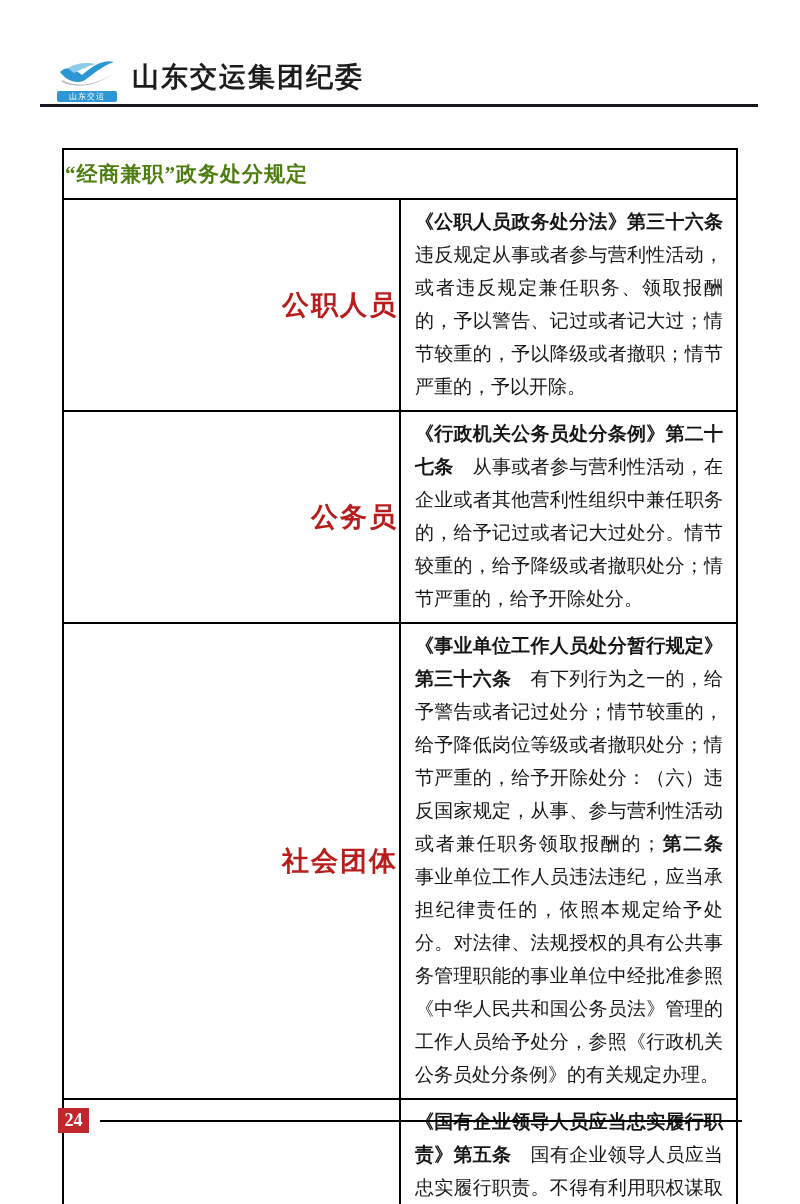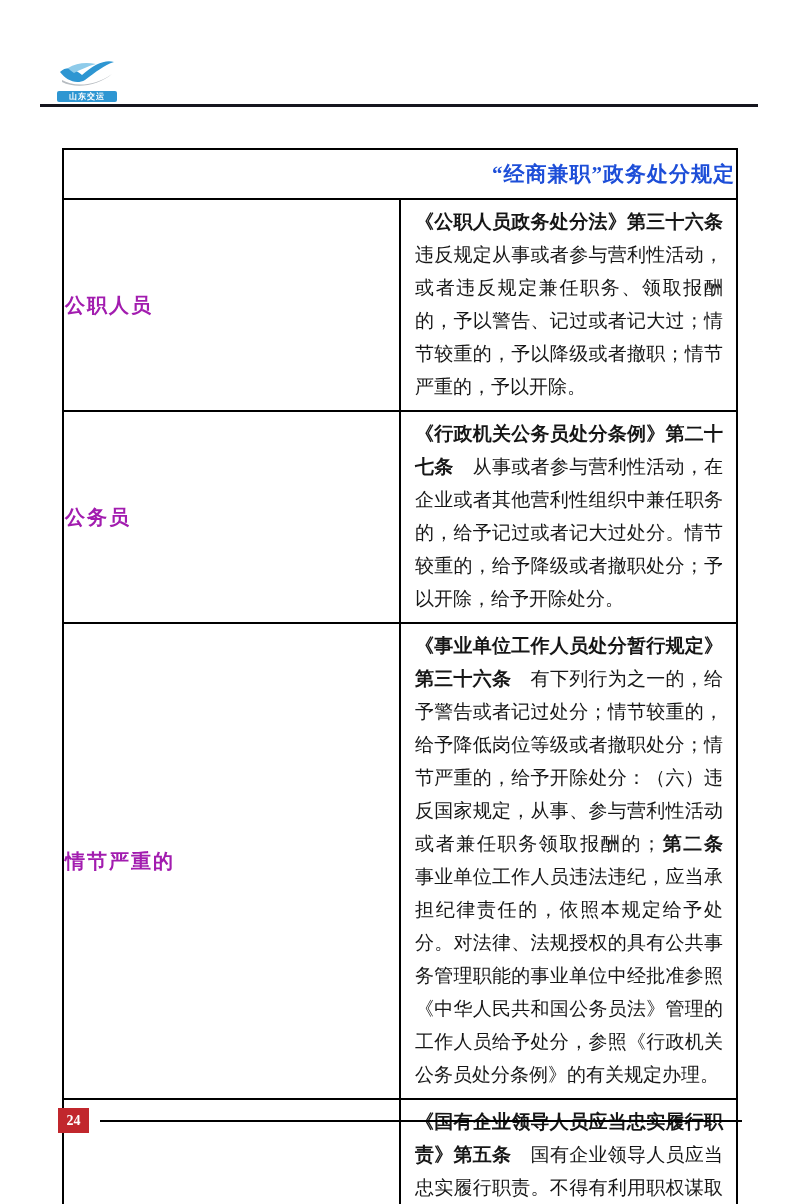--- a/index.html
+++ b/index.html
@@ -29,21 +29,21 @@
     display: flex; flex-direction: column; align-items: center;
     width: 66px;
   }
   .logo svg { display: block; }
   .logo-label {
     margin-top: 1px;
     background: var(--logo-blue, #2e96d2);
     color: #ffffff;
     font-family: "Liberation Sans", "DejaVu Sans", sans-serif;
     font-size: 8px;
-    font-weight: bold;
+    font-weight: normal;
     line-height: 11px;
     padding: 0 12px;
     border-radius: 2px;
     letter-spacing: 1px;
     white-space: nowrap;
   }
   .org-title {
     font-family: "Liberation Sans", "DejaVu Sans", sans-serif;
     font-weight: bold;
     font-size: 27px;
@@ -63,36 +63,36 @@
     left: 62px; top: 148px;
     width: 676px;
     border-collapse: collapse;
     table-layout: fixed;
   }
   .doc-table td, .doc-table th {
     border: 2px solid var(--border-black, #000000);
   }
   .table-title-cell {
     height: 46px;
-    text-align: right;
+    text-align: left;
     vertical-align: middle;
     font-weight: bold;
     font-size: 21px;
     letter-spacing: 1px;
-    color: #1d4ed8;
+    color: #4d7c0f;
   }
   .cat-cell {
     width: 181px;
-    text-align: left;
+    text-align: right;
     vertical-align: middle;
     font-family: "Liberation Sans", "DejaVu Sans", sans-serif;
     font-weight: bold;
-    font-size: 20px;
+    font-size: 27px;
     letter-spacing: 2px;
-    color: #a21caf;
+    color: #b91c1c;
   }
   .body-cell {
     padding: 5px 13px 7px 14px;
     font-size: 19px;
     line-height: 33px;
     text-align: justify;
     color: #161616;
   }
   .seg { font-weight: normal; margin-top: 20px; }
   .seg-bold { font-weight: bold; }
@@ -101,21 +101,21 @@
   .footer {
     position: absolute;
     left: 58px; top: 1108px;
     display: flex; align-items: center;
   }
   .page-badge {
     width: 31px; height: 25px;
     background: var(--badge-red, #c1272d);
     color: #ffffff;
     text-align: center;
-    font-size: 14px;
+    font-size: 18px;
     line-height: 25px;
     font-weight: bold;
   }
   .footer-rule {
     width: 642px; height: 2px;
     background: #000;
     margin-left: 11px;
   }
 </style>
 </head>
@@ -128,39 +128,40 @@
       <div class="logo">
         <span>
           <svg width="58" height="32" viewBox="0 0 58 32">
             <path d="M4 22 C14 28 34 30 54 16 C40 28 18 31 4 24 Z" fill="#b7bcc1"></path>
             <path d="M2 14 C10 7 16 11 24 17 C36 6 48 1 56 4 C46 7 38 14 27 22 C18 27 8 22 2 14 Z" fill="#2e96d2"></path>
             <path d="M10 10 C18 5 28 4 38 6 C30 8 22 12 16 15 C13 13 11 11 10 10 Z" fill="#8ecbea"></path>
           </svg>
         </span>
         <span class="logo-label">山东交运</span>
       </div>
+      <div class="org-title">山东交运集团纪委</div>
     </div>
     <div class="header-rule"></div>
   </div>
 
   <table class="doc-table">
     <tbody>
       <tr>
         <td class="table-title-cell" colspan="2">“经商兼职”政务处分规定</td>
       </tr>
     <tr>
           <td class="cat-cell">公职人员</td>
           <td class="body-cell"><span class="seg seg-bold">《公职人员政务处分法》第三十六条　</span><span class="seg">违反规定从事或者参与营利性活动，或者违反规定兼任职务、领取报酬的，予以警告、记过或者记大过；情节较重的，予以降级或者撤职；情节严重的，予以开除。</span></td>
         </tr>
         <tr>
           <td class="cat-cell">公务员</td>
-          <td class="body-cell"><span class="seg seg-bold">《行政机关公务员处分条例》第二十七条　</span><span class="seg">从事或者参与营利性活动，在企业或者其他营利性组织中兼任职务的，给予记过或者记大过处分。情节较重的，给予降级或者撤职处分；予以开除，给予开除处分。</span></td>
+          <td class="body-cell"><span class="seg seg-bold">《行政机关公务员处分条例》第二十七条　</span><span class="seg">从事或者参与营利性活动，在企业或者其他营利性组织中兼任职务的，给予记过或者记大过处分。情节较重的，给予降级或者撤职处分；情节严重的，给予开除处分。</span></td>
         </tr>
         <tr>
-          <td class="cat-cell">情节严重的</td>
+          <td class="cat-cell">社会团体</td>
           <td class="body-cell"><span class="seg seg-bold">《事业单位工作人员处分暂行规定》第三十六条　</span><span class="seg">有下列行为之一的，给予警告或者记过处分；情节较重的，给予降低岗位等级或者撤职处分；情节严重的，给予开除处分：（六）违反国家规定，从事、参与营利性活动或者兼任职务领取报酬的；</span><span class="seg seg-bold">第二条　</span><span class="seg">事业单位工作人员违法违纪，应当承担纪律责任的，依照本规定给予处分。对法律、法规授权的具有公共事务管理职能的事业单位中经批准参照《中华人民共和国公务员法》管理的工作人员给予处分，参照《行政机关公务员处分条例》的有关规定办理。</span></td>
         </tr>
         <tr>
           <td class="cat-cell"></td>
           <td class="body-cell"><span class="seg seg-bold">《国有企业领导人员应当忠实履行职责》第五条　</span><span class="seg">国有企业领导人员应当忠实履行职责。不得有利用职权谋取私利以及损害本企业利益的下列行为：（一）个人从事营利性经营活动和有偿中介活动，或者在本企业的同类经营企业、关联企业和与本企业有业务关系的企业投资入股；（六）未经批准兼任本企业所出资企业或者其他企业、事业单位、社会团体、中介机构的领导职务，或者经批准兼职的，擅自领取薪酬及其他收入。</span></td>
         </tr>
       </tbody>
   </table>
 
   <div class="footer">

